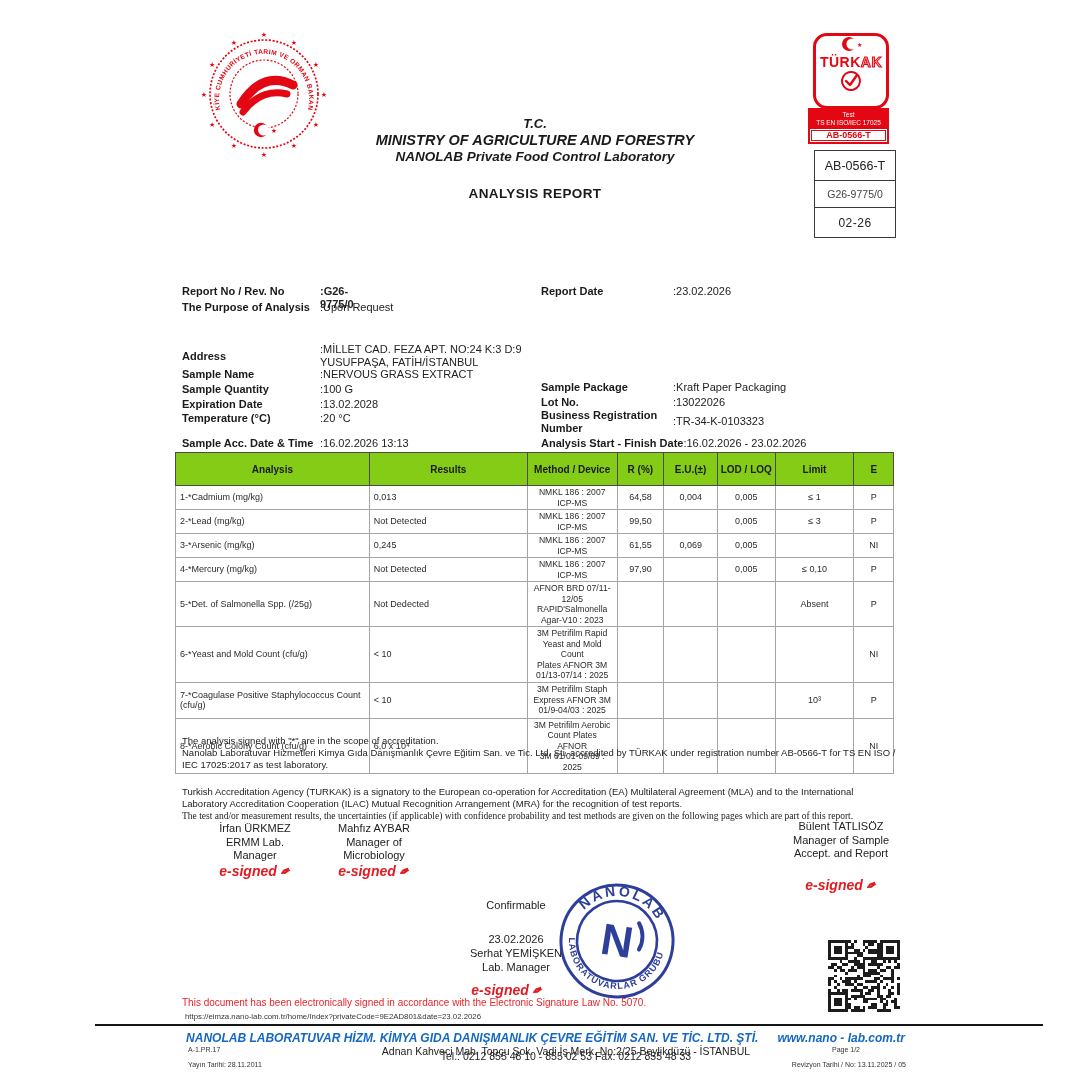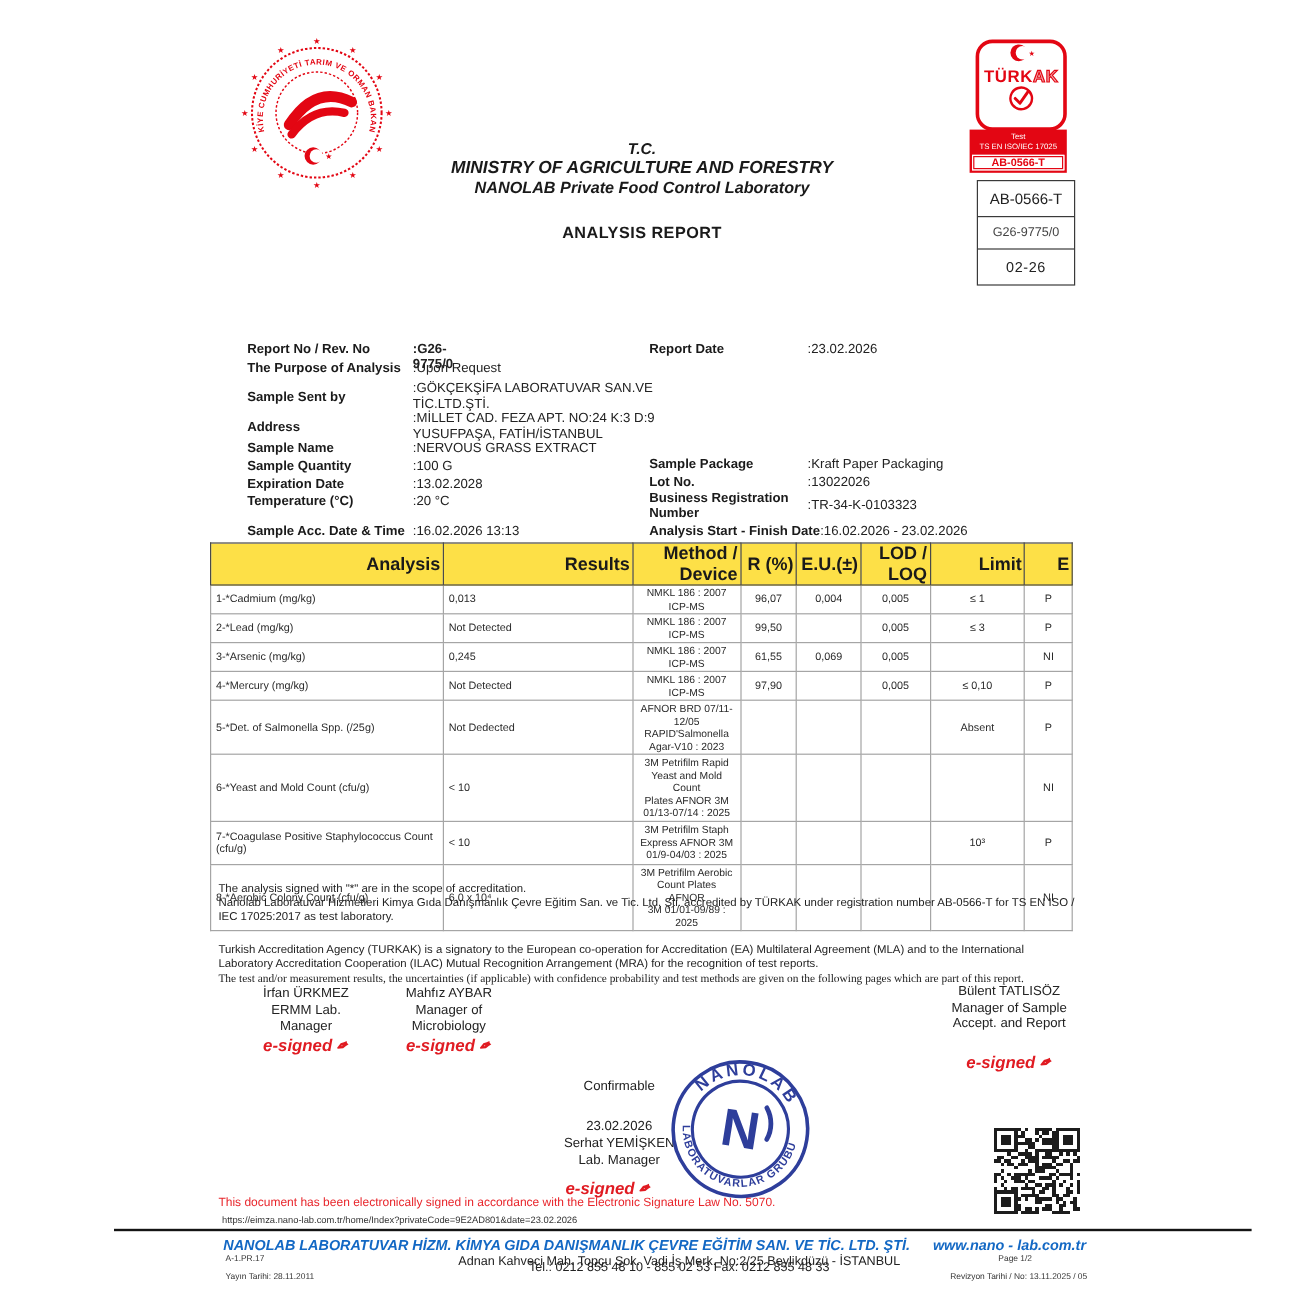--- a/index.html
+++ b/index.html
@@ -30,34 +30,34 @@
   
   .cert-box{left:814px;top:150px;width:80px;border:1.6px solid #3a3a3a;background:#fff;}
   .cert-cell{text-align:center;border-bottom:1.4px solid #3a3a3a;display:flex;align-items:center;justify-content:center;color:#222;}
   .cert-cell:last-child{border-bottom:none;}
   .cert-0{height:29px;font-size:12.5px;}
   .cert-1{height:26px;font-size:10.5px;color:#444;}
   .cert-2{height:29px;font-size:12px;letter-spacing:.5px;}
 
   
   .mcol{position:absolute;top:282px;}
-  .mleft{left:182px;width:372px;height:180px;margin-left:24px;}
+  .mleft{left:182px;width:372px;height:180px;}
   .mright{left:541px;width:364px;height:180px;}
   .mrow{position:absolute;left:0;right:0;display:flex;align-items:center;}
   .mrow.top{align-items:flex-start;}
   .mlabel{font-weight:bold;font-size:11px;line-height:12.5px;flex:0 0 138px;}
   .mright .mlabel{flex:0 0 132px;}
   .mrow.inline .mlabel{flex:0 0 auto;}
   .mvalue{font-size:11px;line-height:13px;color:#222;}
   .mvalue.rno{font-weight:bold;position:relative;z-index:2;}
 
   
   table.results{position:absolute;left:175px;top:452px;width:719px;border-collapse:collapse;
                 border:1.6px solid #4a4a4a;table-layout:fixed;}
-  table.results th{background:#fde047;border:1px solid #4a4a4a;font-size:15px;height:32px;padding:0 2px;text-align:right;}
+  table.results th{background:#84cc16;border:1px solid #4a4a4a;font-size:10px;height:32px;padding:0 2px;}
   table.results td{border:1px solid #a5a5a5;font-size:9px;color:#2a2a2a;padding:1px 4px;text-align:center;
                    white-space:pre-line;line-height:10.5px;}
   table.results td.c0,table.results td.c1{text-align:left;}
   table.results td.c2{font-size:8.6px;}
   table.results tbody tr{border-bottom:1px solid #a5a5a5;}
 
   
   .notes{left:182px;top:735px;width:714px;}
   .notes p{margin:0;font-size:9.5px;line-height:12px;color:#222;}
   .notes .gap{margin-top:15px;}
@@ -167,24 +167,20 @@
   <div class="mcol mleft">
     <div class="mrow top" style="top:3px">
         <span class="mlabel">Report No / Rev. No</span>
         <span class="mvalue rno pre">:G26-
 9775/0</span>
       </div>
     <div class="mrow" style="top:19px">
         <span class="mlabel">The Purpose of Analysis</span>
         <span class="mvalue">:Upon Request</span>
       </div>
-    <div class="mrow" style="top:36px">
-        <span class="mlabel">Sample Sent by</span>
-        <span class="mvalue" style="width:228px">:GÖKÇEKŞİFA LABORATUVAR SAN.VE TİC.LTD.ŞTİ.</span>
-      </div>
     <div class="mrow" style="top:61px">
         <span class="mlabel">Address</span>
         <span class="mvalue" style="width:228px">:MİLLET CAD. FEZA APT. NO:24 K:3 D:9 YUSUFPAŞA, FATİH/İSTANBUL</span>
       </div>
     <div class="mrow" style="top:86px">
         <span class="mlabel">Sample Name</span>
         <span class="mvalue">:NERVOUS GRASS EXTRACT</span>
       </div>
     <div class="mrow" style="top:101px">
         <span class="mlabel">Sample Quantity</span>
@@ -249,21 +245,21 @@
           <th>Limit</th>
           <th>E</th>
         </tr>
       </thead>
       <tbody>
         <tr style="height: 23px;">
           <td class="c0">1-*Cadmium (mg/kg)</td>
           <td class="c1">0,013</td>
           <td class="c2">NMKL 186 : 2007
 ICP-MS</td>
-          <td class="c3">96,07</td>
+          <td class="c3">64,58</td>
           <td class="c4">0,004</td>
           <td class="c5">0,005</td>
           <td class="c6">≤ 1</td>
           <td class="c7">P</td>
         </tr>
         <tr style="height: 23px;">
           <td class="c0">2-*Lead (mg/kg)</td>
           <td class="c1">Not Detected</td>
           <td class="c2">NMKL 186 : 2007
 ICP-MS</td>

